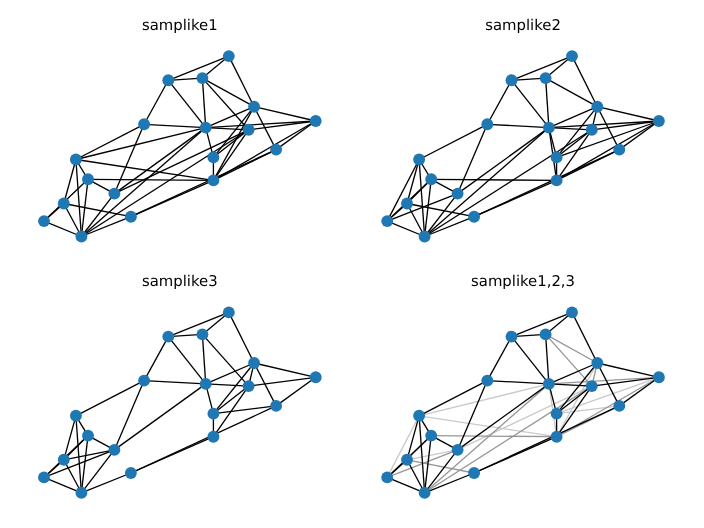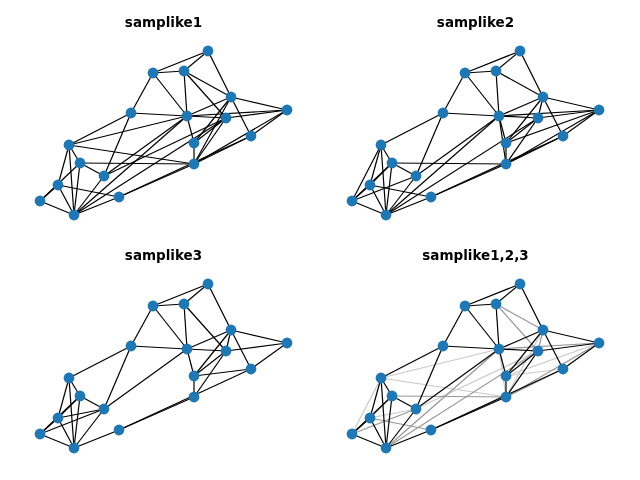--- a/index.html
+++ b/index.html
@@ -7,21 +7,20 @@
     padding: 0;
     background: #ffffff;
     width: 640px;
     height: 480px;
     overflow: hidden;
     font-family: "DejaVu Sans", sans-serif;
   }
   #figure {
     width: 640px;
     height: 480px;
-    font-weight: bold;
   }
   svg { display: block; }
   .ptitle {
     font-family: "DejaVu Sans", sans-serif;
     font-size: 13.5px;
     fill: #000000;
     text-anchor: middle;
   }
   .edge { fill: none; }
   .node { stroke: none; }

